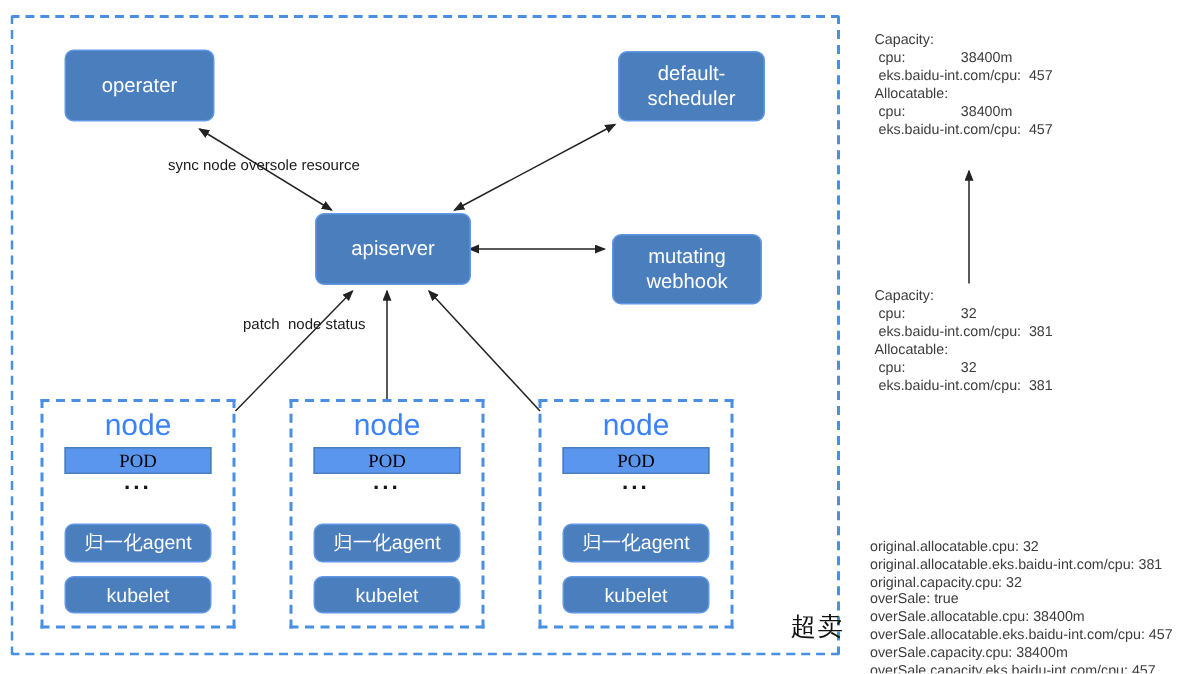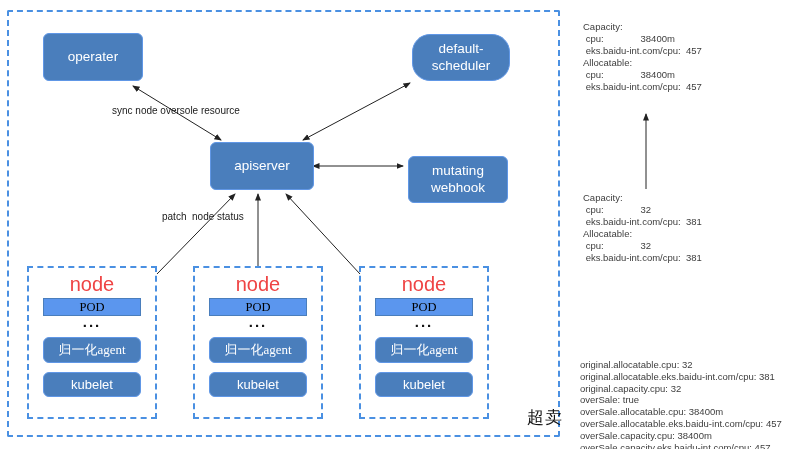--- a/index.html
+++ b/index.html
@@ -13,41 +13,41 @@
     left:7px;top:10px;width:553px;height:427px;
     border:2px dashed #4a90e2;border-radius:2px;box-sizing:border-box;background:transparent;
   }
   
   .box{
     background:#4a7ebc;border:1.5px solid #6097e6;border-radius:6px;box-sizing:border-box;
     color:#ffffff;display:flex;align-items:center;justify-content:center;text-align:center;
     font-size:13.5px;line-height:1.25;
   }
   .box-operator{left:43px;top:33px;width:100px;height:48px;}
-  .box-scheduler{left:412px;top:34px;width:98px;height:47px;padding:0 14px;border-radius:18px;}
+  .box-scheduler{left:412px;top:34px;width:98px;height:47px;padding:0 14px;}
   .box-apiserver{left:210px;top:142px;width:104px;height:48px;}
   .box-webhook{left:408px;top:156px;width:100px;height:47px;padding:0 12px;}
   
   .node{
     border:2px dashed #4a90e2;box-sizing:border-box;top:266px;width:130px;height:153px;
     padding:4px 14px 0;display:flex;flex-direction:column;background:transparent;
   }
   .node1{left:27px;} .node2{left:193px;} .node3{left:359px;}
-  .node-title{font-size:20px;font-weight:500;text-align:center;color:#ef4444;line-height:24px;height:24px;}
+  .node-title{font-size:20px;font-weight:500;text-align:center;color:#3b82f6;line-height:24px;height:24px;}
   .pod{
     margin-top:2px;height:18px;background:#5b96ee;border:1px solid #4a7ebc;box-sizing:border-box;
     color:#000;font-family:"Liberation Serif","DejaVu Serif",serif;font-size:12.5px;
     display:flex;align-items:center;justify-content:center;
   }
   .dots{height:14px;margin:1px 0;text-align:center;font-weight:bold;font-size:15px;letter-spacing:2px;color:#151515;line-height:10px;}
   .mini{
     background:#4a7ebc;border:1.5px solid #6097e6;border-radius:6px;box-sizing:border-box;
     color:#fff;font-size:13px;display:flex;align-items:center;justify-content:center;
   }
-  .agent{margin-top:5px;height:26px;font-family:Liberation Serif, serif;}
+  .agent{margin-top:17px;height:26px;}
   .kubelet{margin-top:9px;height:25px;}
   
   .edge-label{font-size:10px;color:#1a1a1a;white-space:pre;}
   .lbl-sync{left:112px;top:105px;}
   .lbl-patch{left:162px;top:211px;}
   .lbl-oversell{left:527px;top:406px;font-size:17px;color:#111;letter-spacing:1px;}
   
   .side-block{font-size:9.5px;color:#3d3d3d;line-height:12px;}
   .side-block div{white-space:pre;}
   .blk-oversold{left:583px;top:21px;}

